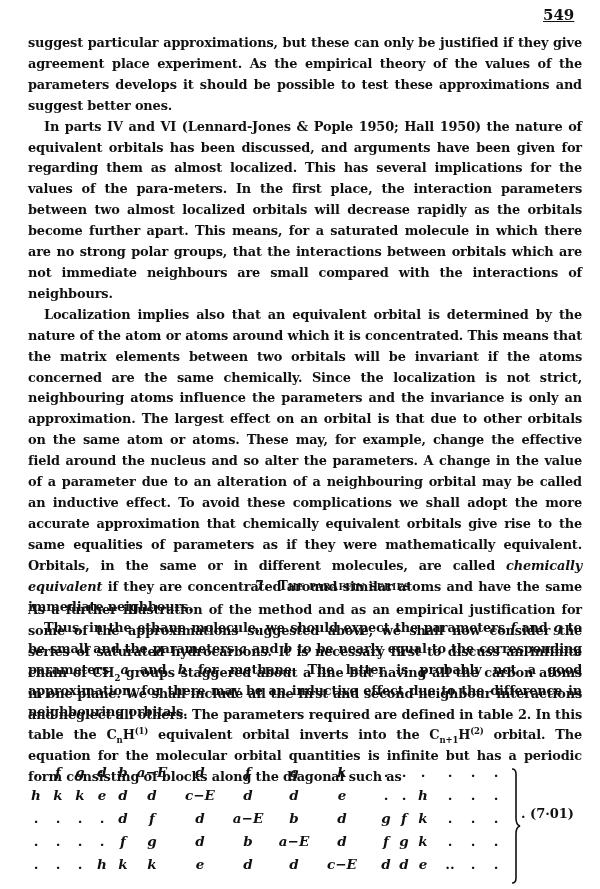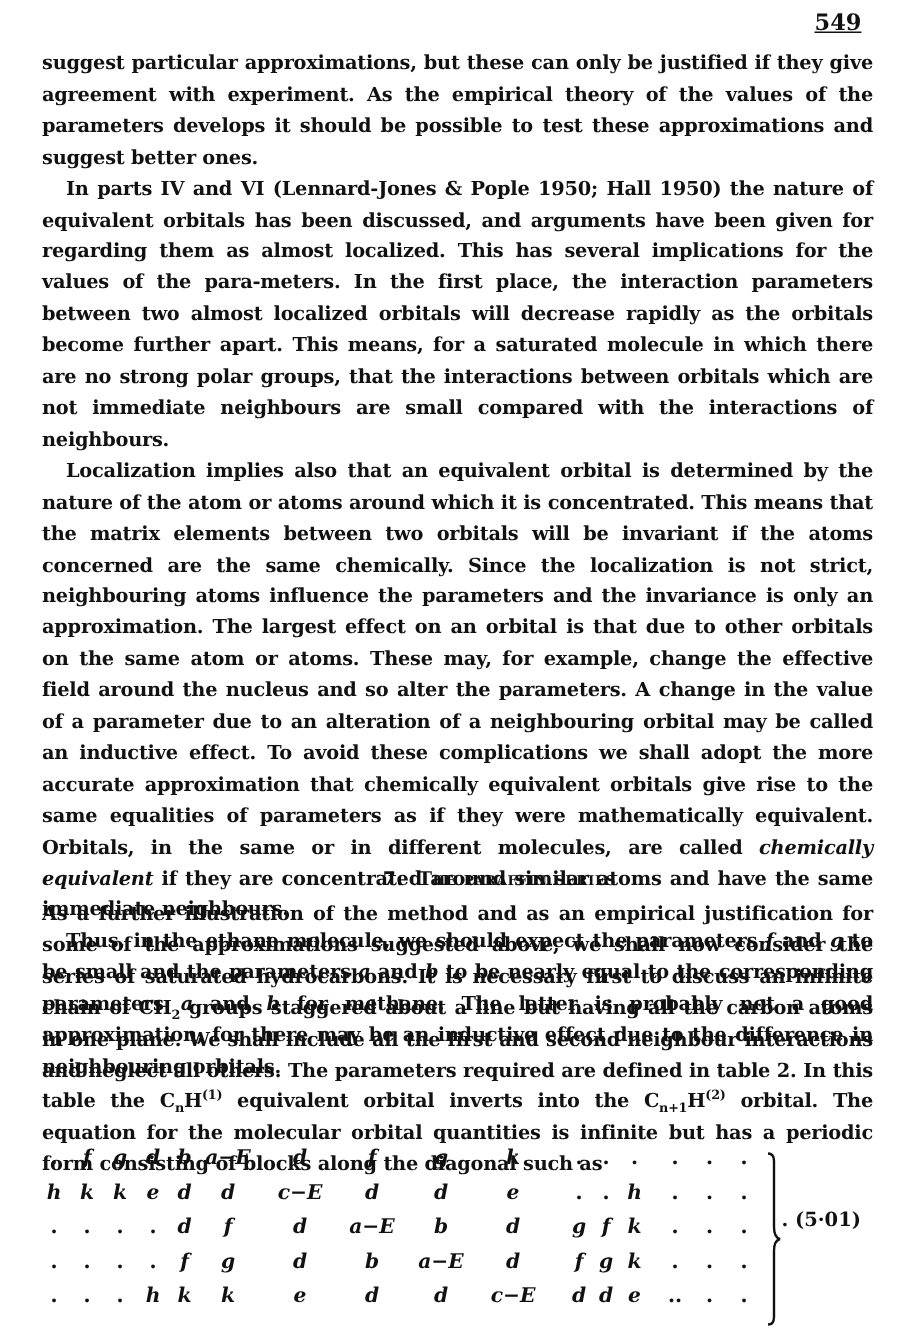--- a/index.html
+++ b/index.html
@@ -62,21 +62,21 @@
 </head>
 <body>
 
 <div class="page">
 
   <div class="running-head">
     <span class="rh-page">549</span>
   </div>
 
   <div class="body-text block1">
-    <p>suggest particular approximations, but these can only be justified if they give agreement with experiment. As the empirical theory of the values of the parameters develops it should be possible to test these approximations and suggest better ones.</p>
+    <p>suggest particular approximations, but these can only be justified if they give agreement place experiment. As the empirical theory of the values of the parameters develops it should be possible to test these approximations and suggest better ones.</p>
     <p class="indent">In parts IV and VI (Lennard-Jones &amp; Pople 1950; Hall 1950) the nature of equivalent orbitals has been discussed, and arguments have been given for regarding them as almost localized. This has several implications for the values of the para-meters. In the first place, the interaction parameters between two almost localized orbitals will decrease rapidly as the orbitals become further apart. This means, for a saturated molecule in which there are no strong polar groups, that the interactions between orbitals which are not immediate neighbours are small compared with the interactions of neighbours.</p>
     <p class="indent"><span>Localization implies also that an equivalent orbital is determined by the nature of the atom or atoms around which it is concentrated. This means that the matrix elements between two orbitals will be invariant if the atoms concerned are the same chemically. Since the localization is not strict, neighbouring atoms influence the parameters and the invariance is only an approximation. The largest effect on an orbital is that due to other orbitals on the same atom or atoms. These may, for example, change the effective field around the nucleus and so alter the parameters. A change in the value of a parameter due to an alteration of a neighbouring orbital may be called an inductive effect. To avoid these complications we shall adopt the more accurate approximation that chemically equivalent orbitals give rise to the same equalities of parameters as if they were mathematically equivalent. Orbitals, in the same or in different molecules, are called </span><em class="it">chemically equivalent</em><span> if they are concentrated around similar atoms and have the same immediate neighbours.</span></p>
     <p class="indent" id="para-ethane"><span>Thus, in the ethane molecule, we should expect the parameters </span><em class="it">f</em><span> and </span><em class="it">g</em><span> to be small and the parameters </span><em class="it">a</em><span> and </span><em class="it">b</em><span> to be nearly equal to the corresponding parameters </span><em class="it">a</em><span> and </span><em class="it">b</em><span> for methane. The latter is probably not a good approximation, for there may be an inductive effect due to the difference in neighbouring orbitals.</span></p>
   </div>
 
   <div class="section-heading">
     <span>7.</span>&nbsp;
     <span class="sc">The paraffin series</span>
   </div>
 
@@ -163,15 +163,15 @@
       <span class="m-cell" style="left: 374px; top: 92px;">d</span>
       <span class="m-cell" style="left: 393px; top: 92px;">e</span>
       <span class="m-cell m-dot" style="left: 420px; top: 92px;">..</span>
       <span class="m-cell m-dot" style="left: 443px; top: 92px;">.</span>
       <span class="m-cell m-dot" style="left: 466px; top: 92px;">.</span>
     </div>
   <svg class="brace" viewBox="0 0 10 116" preserveAspectRatio="none">
     <path d="M1 1 Q5 1 5 6 L5 50 Q5 57 9 58 Q5 59 5 66 L5 110 Q5 115 1 115" fill="none" stroke="#111" stroke-width="1.6"></path>
   </svg>
   <span class="brace-dot">.</span>
-  <span class="eq-number">(5·01)</span>
+  <span class="eq-number">(7·01)</span>
 
 </div>
 
 </body></html>

